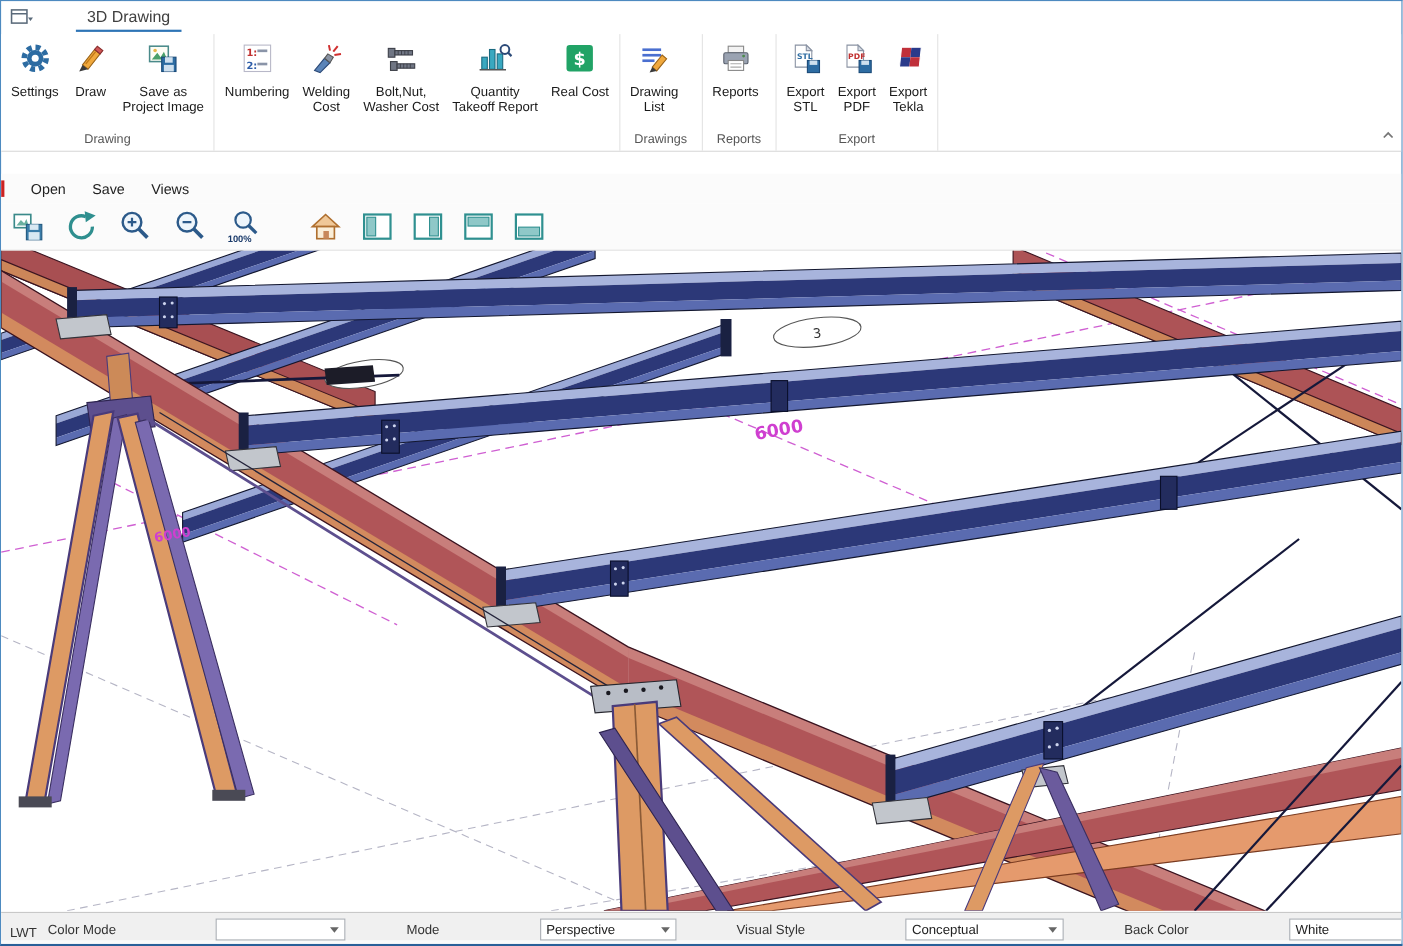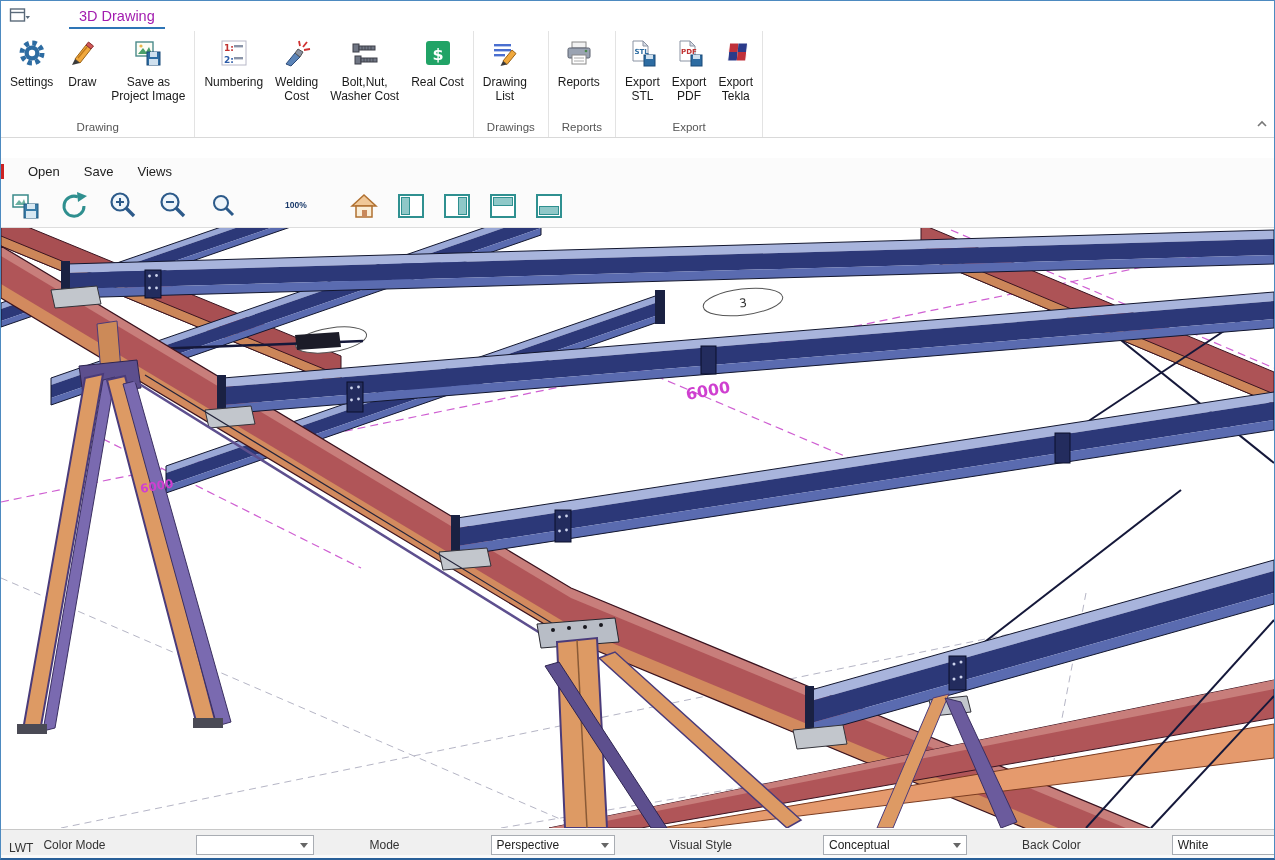--- a/index.html
+++ b/index.html
@@ -4,37 +4,37 @@
 <style>
   * { box-sizing: border-box; margin: 0; padding: 0; }
   body { background:#e8e8e8; font-family:"Liberation Sans",sans-serif; }
   .window { width:1275px; height:860px; background:#fff; border:1px solid #4d8ac0;
             border-bottom:2px solid #2a6099; position:relative; overflow:hidden;
             font-family:"Liberation Sans",sans-serif; }
 
   
   .titlebar { height:30px; display:flex; align-items:center; padding-left:8px; }
   .app-icon { display:flex; align-items:center; margin-right:38px; cursor:pointer; }
-  .tab { color:#a21caf; font-size:14.5px; padding:5px 10px 3px; border-bottom:2px solid #2e75b6; }
+  .tab { color:#404040; font-size:14.5px; padding:5px 10px 3px; border-bottom:2px solid #2e75b6; }
 
   
   .ribbon { height:107px; display:flex; align-items:stretch; border-bottom:1px solid #d9d9d9; position:relative; background:#fff; }
   .ribbon-group { display:flex; flex-direction:column; border-right:1px solid #e3e3e3; padding:2px 3px 0; }
   .group-buttons { display:flex; align-items:flex-start; flex:1; }
   .ribbon-btn { display:flex; flex-direction:column; align-items:center; gap:3px; padding:5px 6px 2px; min-width:46px; cursor:pointer; }
   .btn-label { font-size:12px; line-height:1.2; text-align:center; white-space:pre-line; color:#1a1a1a; }
   .group-label { text-align:center; font-size:11.5px; color:#555; padding:3px 10px 4px; }
   .ribbon-collapse { position:absolute; right:6px; bottom:5px; cursor:pointer; }
 
   
   .menubar { height:27px; display:flex; align-items:center; background:#fbfbfb; position:relative;margin-top:20px; }
   .accent-bar { width:3px; height:15px; background:#cc2222; margin-right:12px; }
   .menu-item { font-size:13px; color:#222; padding:4px 12px; cursor:pointer; }
   .toolbar { height:43px; display:flex; align-items:center; gap:10px; padding-left:6px; background:#fbfbfb; border-bottom:1px solid #ddd; }
-  .tb-btn { display:flex; align-items:center; justify-content:center; padding:2px 4px; cursor:pointer;gap:46px; }
+  .tb-btn { display:flex; flex-direction:column; align-items:flex-start; justify-content:center; padding:2px 4px; cursor:pointer; }
   .zoom-label { font-size:8.5px; font-weight:bold; color:#1a3a6a; margin-top:-3px; }
   .tb-gap { width:14px; }
 
   
   .canvas-wrap { height:601px; background:#fff; }
   svg text { font-family:"DejaVu Sans", sans-serif; }
 
   
   .statusbar { height:26px; background:#f0f0f0; border-top:1px solid #c8c8c8;
                display:flex; align-items:flex-end; padding:0 8px; font-size:12px; color:#333; }
@@ -147,20 +147,35 @@
                   <line x1="17" y1="20" x2="17" y2="24"></line>
                   <line x1="20" y1="20" x2="20" y2="24"></line>
                   <line x1="23" y1="20" x2="23" y2="24"></line>
               </g>
             </svg></span>
           <span class="btn-label">Bolt,Nut,
 Washer Cost</span>
         </div>
         <div class="ribbon-btn">
           <span>
+            <svg viewBox="0 0 32 30" width="32" height="30">
+              <g fill="#39a8c0" stroke="#1a6a80">
+                <rect x="4" y="14" width="5" height="11"></rect>
+                  <rect x="11" y="7" width="5" height="18"></rect>
+                  <rect x="18" y="11" width="5" height="14"></rect>
+              </g>
+              <line x1="2" y1="25.5" x2="26" y2="25.5" stroke="#555" stroke-width="1.4"></line>
+              <circle cx="25" cy="7" r="4" fill="none" stroke="#2c4a78" stroke-width="1.8"></circle>
+              <line x1="28" y1="10" x2="31" y2="13" stroke="#2c4a78" stroke-width="2"></line>
+            </svg></span>
+          <span class="btn-label">Quantity
+Takeoff Report</span>
+        </div>
+        <div class="ribbon-btn">
+          <span>
             <svg viewBox="0 0 30 30" width="30" height="30">
               <rect x="3" y="3" width="24" height="24" rx="3" fill="#21a366"></rect>
               <text x="15" y="21.5" font-size="16" font-weight="bold" fill="#fff" text-anchor="middle">$</text>
             </svg></span>
           <span class="btn-label">Real Cost</span>
         </div>
       </div>
     </div>
 
     <div class="ribbon-group">

